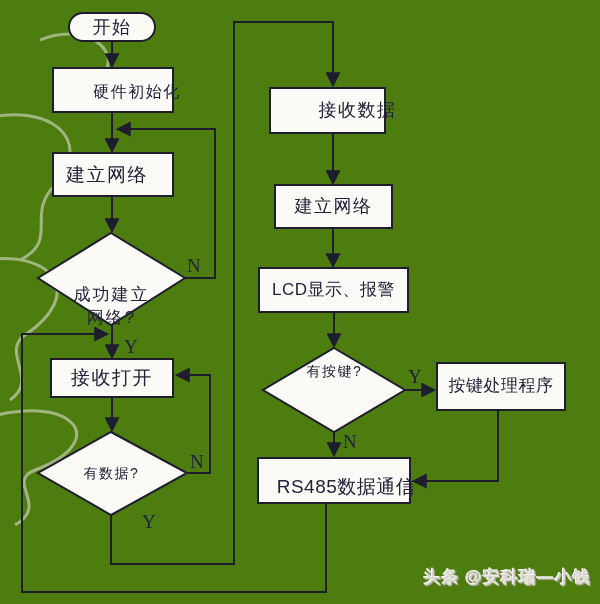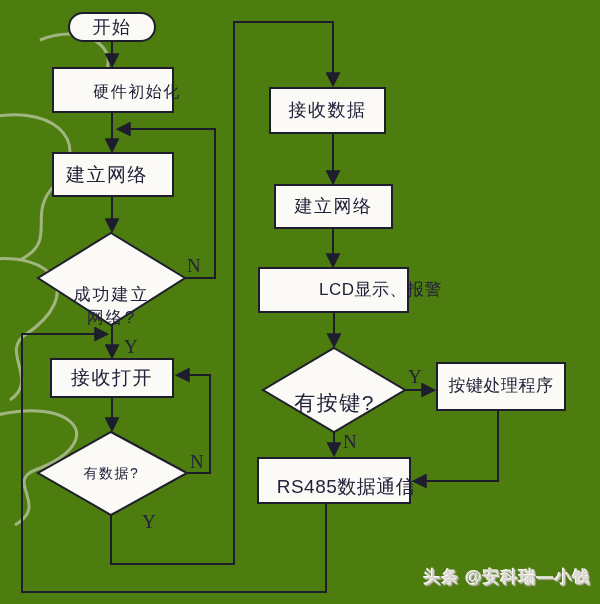--- a/index.html
+++ b/index.html
@@ -87,27 +87,27 @@
 
   <div class="label two-line" style="left:41px;top:250px;width:141px;height:58px;font-size:17px;">
     <span>成功建立</span>
     <span>网络?</span>
   </div>
 
   <div class="label" style="left:51px;top:359px;width:122px;height:38px;font-size:19px;">接收打开</div>
 
   <div class="label" style="left:41px;top:460px;width:141px;height:27px;font-size:14px;">有数据?</div>
 
-  <div class="label" style="left:270px;top:88px;width:115px;height:45px;">接收数据</div>
+  <div class="label" style="left:270px;top:88px;width:115px;height:45px;padding-left:30px;">接收数据</div>
 
   <div class="label" style="left:275px;top:185px;width:117px;height:43px;">建立网络</div>
 
-  <div class="label" style="left:259px;top:268px;width:149px;height:44px;font-size:17px;letter-spacing:0.5px;padding-left:47px;">LCD显示、报警</div>
+  <div class="label" style="left:259px;top:268px;width:149px;height:44px;font-size:17px;letter-spacing:0.5px;">LCD显示、报警</div>
 
-  <div class="label" style="left:264px;top:390px;width:141px;height:26px;font-size:21px;">有按键?</div>
+  <div class="label" style="left:264px;top:358px;width:141px;height:26px;font-size:14px;">有按键?</div>
 
   <div class="label" style="left:437px;top:363px;width:128px;height:47px;font-size:17px;letter-spacing:0.5px;border-radius:8px;">按键处理程序</div>
 
   <div class="label" style="left:270px;top:458px;width:152px;height:58px;font-size:19px;letter-spacing:0.5px;">RS485数据通信</div>
 
   <div class="yn" style="left:187px;top:255px;">N</div>
   <div class="yn" style="left:124px;top:336px;">Y</div>
   <div class="yn" style="left:190px;top:451px;">N</div>
   <div class="yn" style="left:142px;top:511px;">Y</div>
   <div class="yn" style="left:408px;top:366px;">Y</div>

